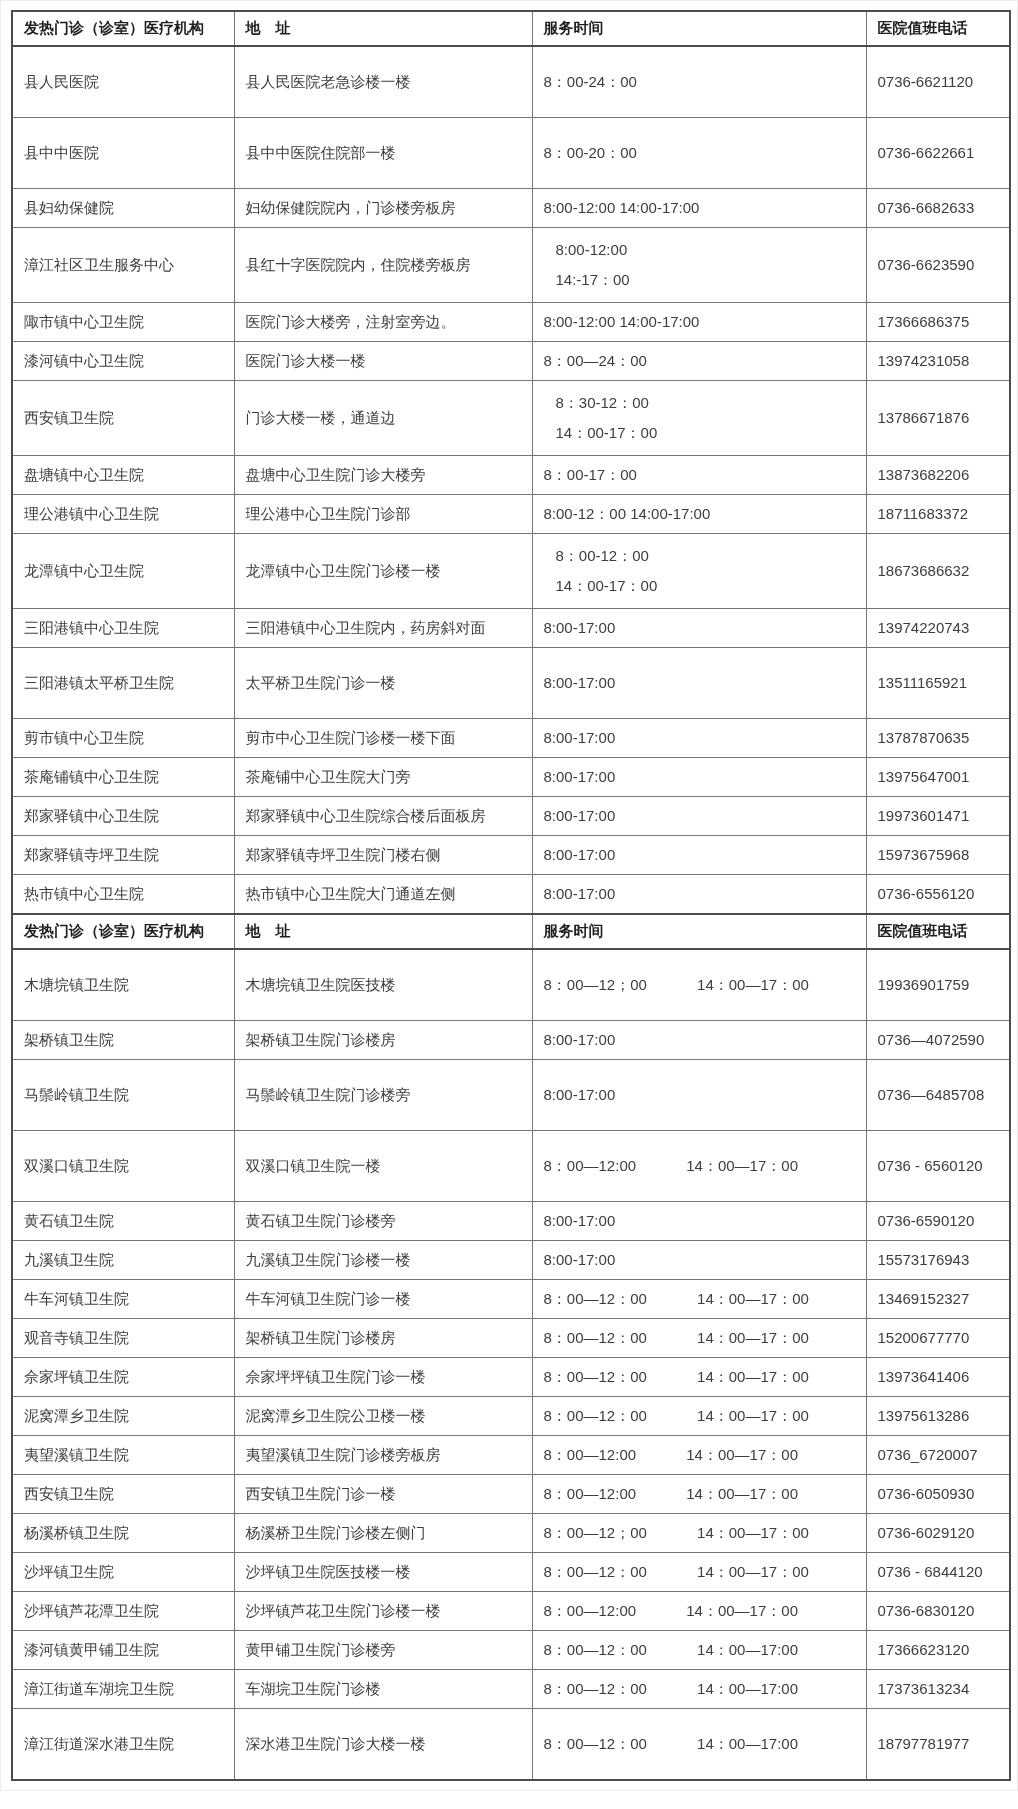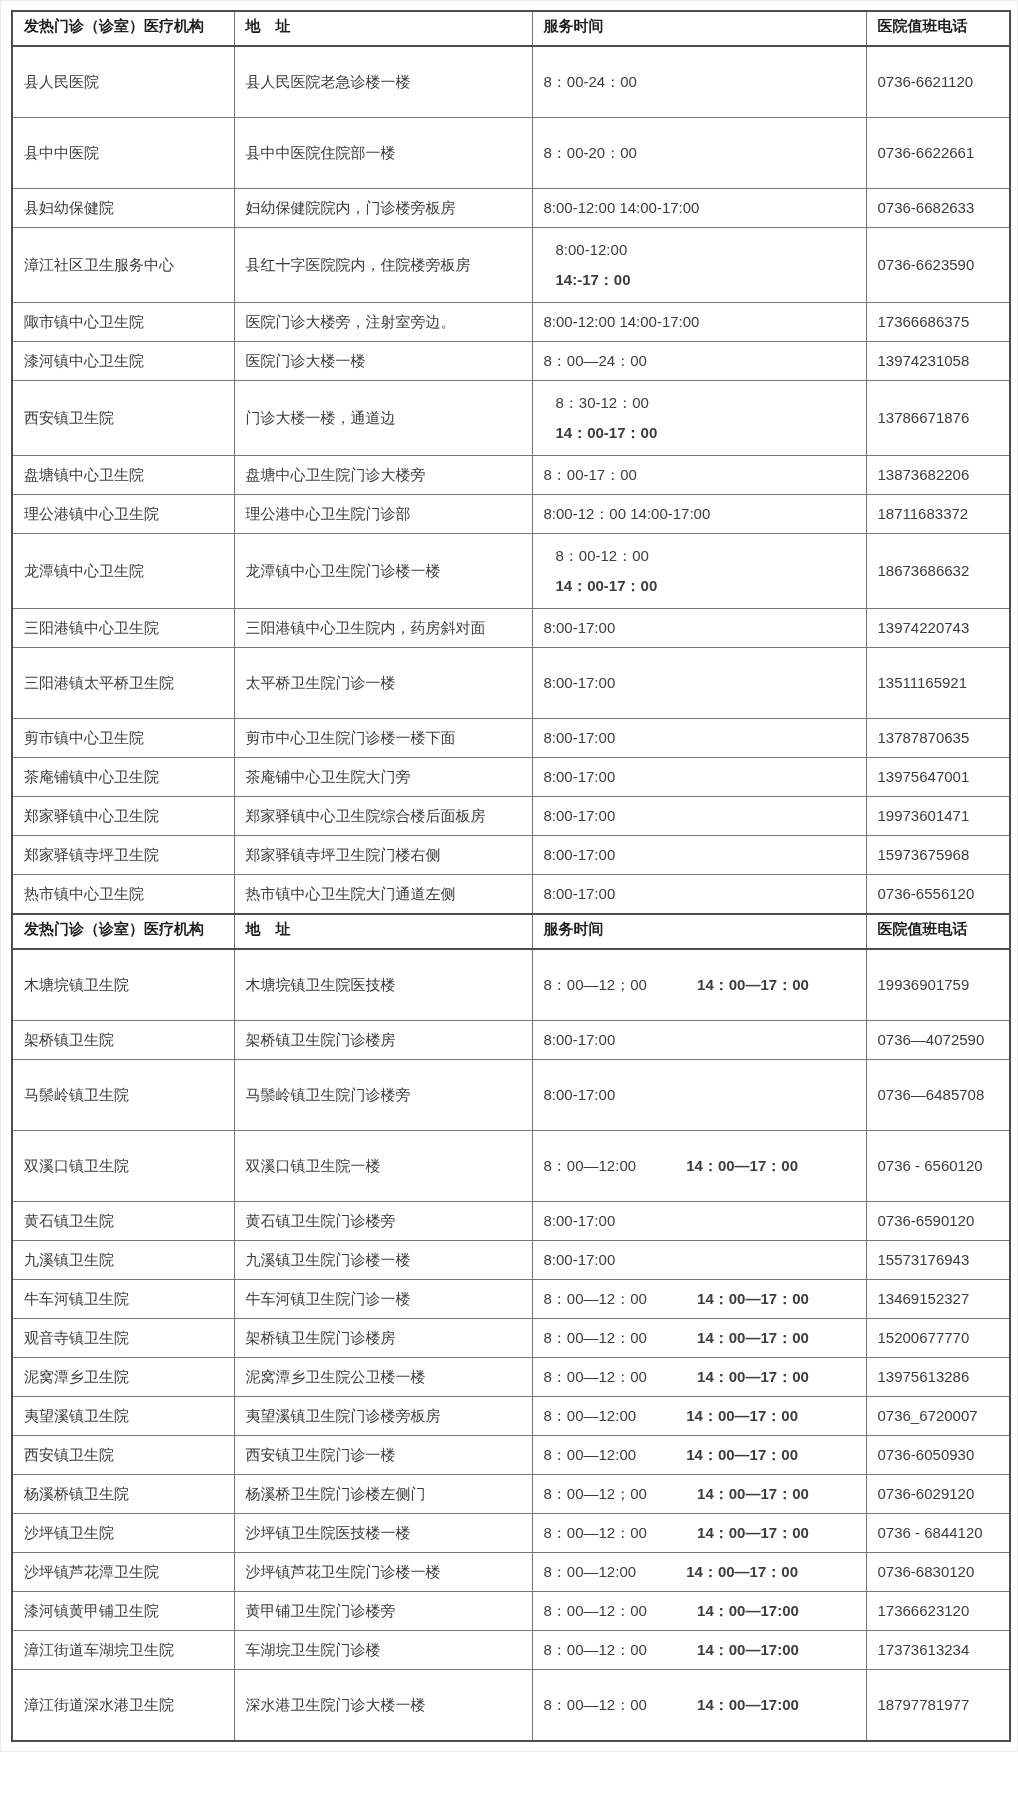--- a/index.html
+++ b/index.html
@@ -35,26 +35,25 @@
     overflow: hidden;
     white-space: nowrap;
   }
   td.addr-cell { white-space: normal; }
   tr.section-header td {
     font-weight: bold;
     color: #1f1f1f;
     border-top: 2px solid #4d4d4d;
     border-bottom: 2px solid #4d4d4d;
     height: 25px;
-    font-family: Liberation Mono, monospace;
   }
   tr.rs td { height: 30px; }   
   tr.rt td { height: 62px; margin-left: 36px; }   
   tr.r2 td { height: 66px; }   
-  .time2 { display: inline-block; margin-left: 46px; font-weight: bold; }
+  .time2 { display: inline-block; margin-left: 46px; }
   td.time-cell.stacked .time1,
   td.time-cell.stacked .time2 {
     display: block;
     margin-left: 12px;
   }
   td.time-cell.stacked .time2 { margin-top: 10px; }
 </style>
 </head>
 <body>
 
@@ -325,20 +324,29 @@
   <tr class="rs">
     <td class="org-cell">观音寺镇卫生院</td>
     <td class="addr-cell">架桥镇卫生院门诊楼房</td>
     <td class="time-cell">
       <span class="time1">8：00—12：00</span>
       <span class="time2">14：00—17：00</span>
     </td>
     <td class="phone-cell">15200677770</td>
   </tr>
 
+  <tr class="rs">
+    <td class="org-cell">佘家坪镇卫生院</td>
+    <td class="addr-cell">佘家坪坪镇卫生院门诊一楼</td>
+    <td class="time-cell">
+      <span class="time1">8：00—12：00</span>
+      <span class="time2">14：00—17：00</span>
+    </td>
+    <td class="phone-cell">13973641406</td>
+  </tr>
 
   <tr class="rs">
     <td class="org-cell">泥窝潭乡卫生院</td>
     <td class="addr-cell">泥窝潭乡卫生院公卫楼一楼</td>
     <td class="time-cell">
       <span class="time1">8：00—12：00</span>
       <span class="time2">14：00—17：00</span>
     </td>
     <td class="phone-cell">13975613286</td>
   </tr>

